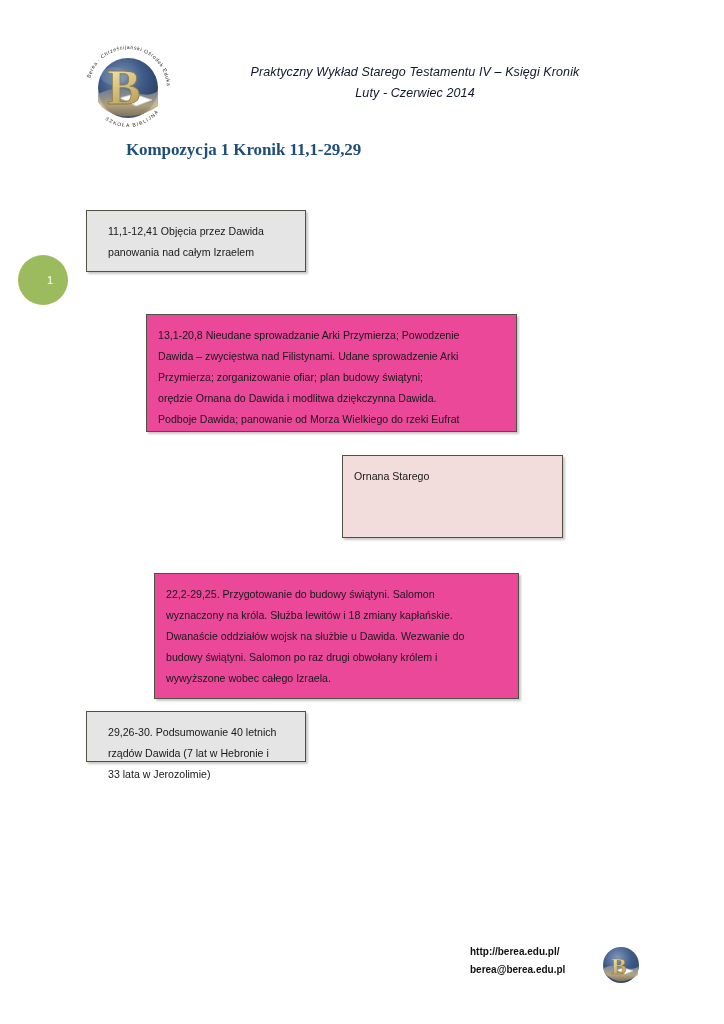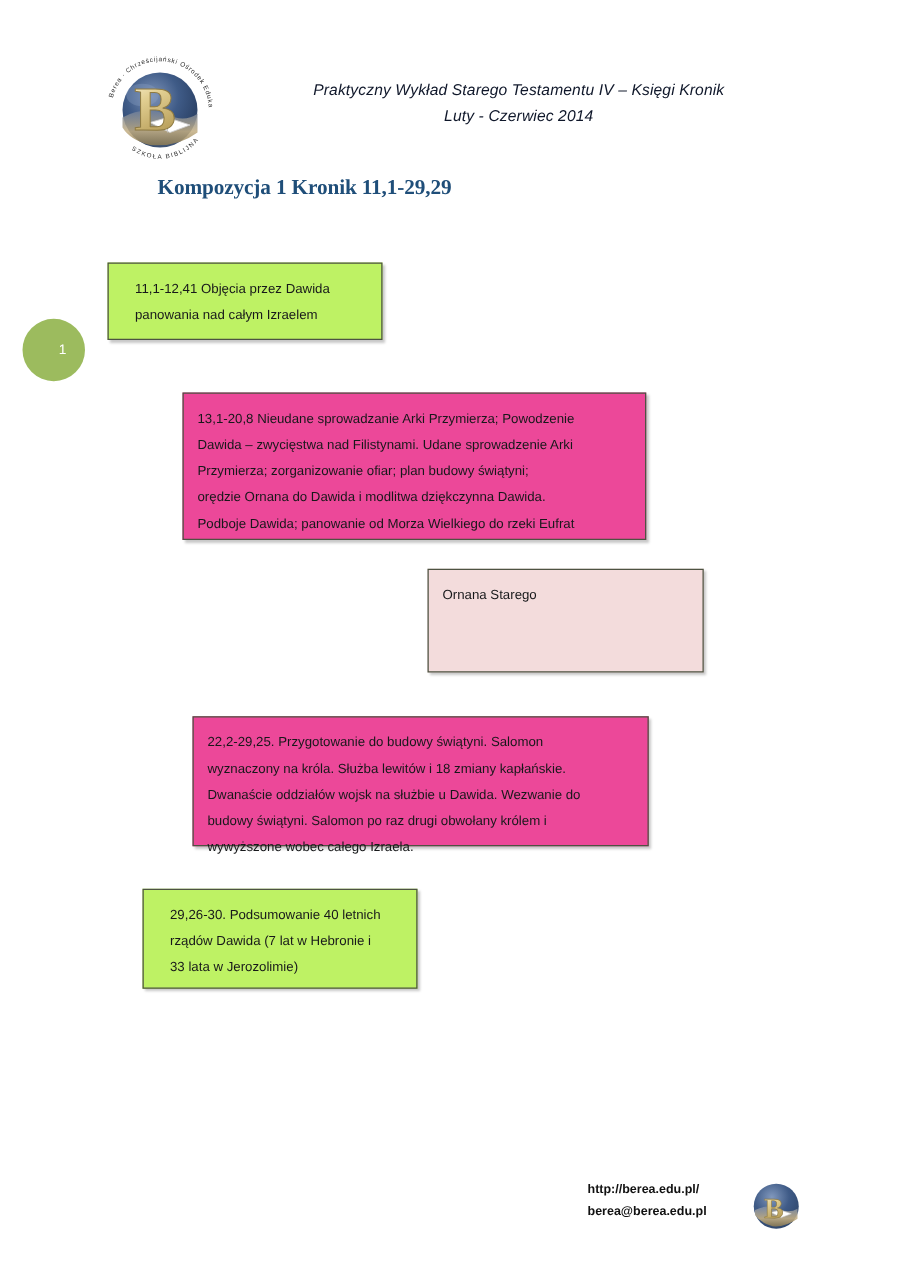--- a/index.html
+++ b/index.html
@@ -73,29 +73,29 @@
     box-sizing: border-box;
     border: 1px solid #4d5342;
     font-size: 10.6px;
     line-height: 21px;
     color: #17181a;
     padding: 10px 11px 8px 11px;
     box-shadow: 2px 2px 2px rgba(0,0,0,0.22);
   }
   .content-box .line { white-space: nowrap; }
 
-  .box-cream { background: #bef264; padding-left: 21px; }
+  .box-cream { background: #e5e5e5; padding-left: 21px; }
   .box-green { background: #ec4899; }
   .box-pink  { background: #f3dcdc; }
 
   #box-1 { left: 86px;  top: 210px; width: 220px; height: 62px; }
   #box-2 { left: 146px; top: 314px; width: 371px; height: 118px; }
   #box-3 { left: 342px; top: 455px; width: 221px; height: 83px; }
-  #box-4 { left: 154px; top: 573px; width: 365px; height: 104px; }
-  #box-5 { left: 86px;  top: 711px; width: 220px; height: 80px; margin-left: 28px; }
+  #box-4 { left: 154px; top: 573px; width: 365px; height: 126px; }
+  #box-5 { left: 86px;  top: 711px; width: 220px; height: 51px; }
 
   
   #footer-contact {
     position: absolute;
     left: 470px;
     top: 943px;
     font-size: 10px;
     line-height: 18px;
     color: #111111;
     font-weight: bold;

